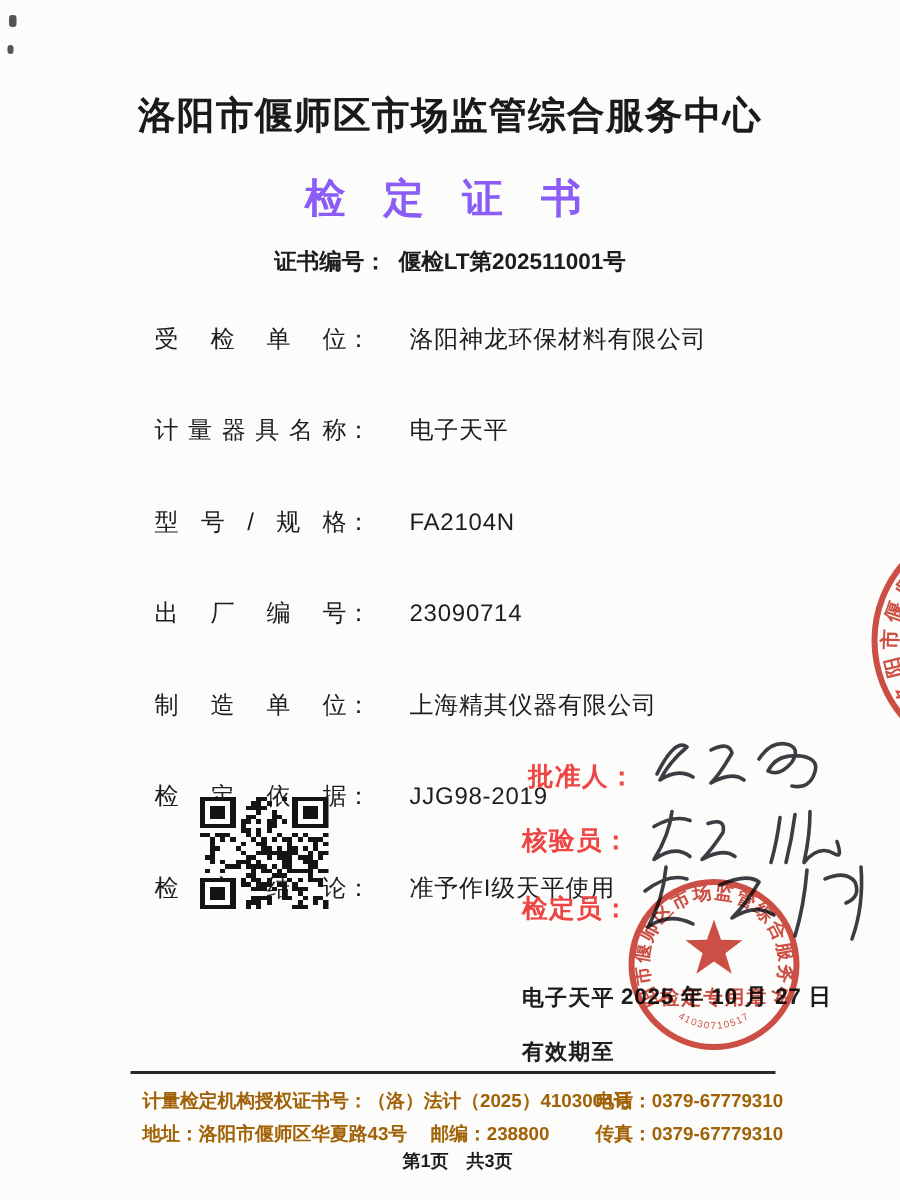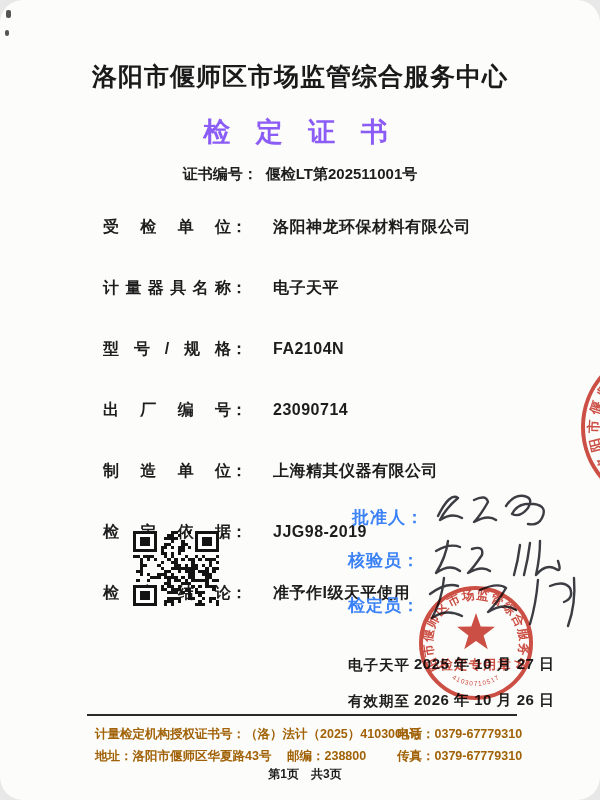--- a/index.html
+++ b/index.html
@@ -1,44 +1,43 @@
 <!DOCTYPE html>
 <html style="--seal-color: #c8372b; --ink-color: #2b2b33;"><head>
 <meta charset="utf-8">
 <style>
   html,body{margin:0;padding:0;background:#e8e8e8;}
   .page{
     position:relative;width:600px;height:800px;margin:0 auto;
     background:#fcfcfa;overflow:hidden;
     font-family:"Liberation Sans","DejaVu Sans",sans-serif;
     color:#1d1d1d;
-    border-radius:23px;
   }
   .abs{position:absolute;}
   .org-name{
     top:60px;left:0;width:600px;text-align:center;
     font-size:25px;font-weight:700;letter-spacing:1px;color:#1a1a1a;
   }
   .doc-title{
     top:114px;left:0;width:600px;text-align:center;
     font-size:27px;font-weight:700;letter-spacing:9px;color:#8b5cf6;
   }
   .cert-no{
     top:165px;left:0;width:600px;text-align:center;
     font-size:15px;font-weight:700;
   }
   .cert-no .val{margin-left:8px;}
   .fields{top:219px;left:103px;}
   .frow{display:flex;align-items:center;height:16px;margin-bottom:11.6px;
-        font-size:16px;font-weight:700;line-height:16px;}
+        font-size:16px;font-weight:400;line-height:16px;}
   .frow.gap{margin-bottom:13.5px;margin-top:45px;}
   .flabel{display:inline-block;width:128px;text-align:justify;text-align-last:justify;}
   .fcolon{display:inline-block;}
   .fvalue{margin-left:26px;white-space:nowrap;letter-spacing:0.5px;}
-  .sig-label{font-size:17px;font-weight:700;letter-spacing:1px;color:#3b82f6;}
+  .sig-label{font-size:17px;font-weight:700;letter-spacing:1px;color:#ef4444;}
   .sig-svg path{fill:none;stroke:var(--ink-color,#2b2b33);stroke-width:2.4;
                 stroke-linecap:round;stroke-linejoin:round;opacity:.92;}
   .date-label{font-size:14.5px;font-weight:700;letter-spacing:1px;}
   .date-value{font-size:15px;font-weight:700;letter-spacing:0.5px;}
   .divider{background:#2a2a2a;height:2px;}
   .foot{font-size:12.5px;font-weight:700;white-space:nowrap;color:#a16207;}
   .page-info{top:766px;left:0;width:610px;text-align:center;
              font-size:12px;font-weight:700;}
   .qr{line-height:0;}
   .seal-svg{mix-blend-mode:multiply;opacity:.88;}
@@ -313,21 +312,20 @@
         <rect x="19" y="1" width="5" height="5" fill="#fff"></rect>
         <rect x="20" y="2" width="3" height="3" fill="#141414"></rect>
         <rect x="0" y="18" width="7" height="7" fill="#141414"></rect>
         <rect x="1" y="19" width="5" height="5" fill="#fff"></rect>
         <rect x="2" y="20" width="3" height="3" fill="#141414"></rect>
       </svg></div>
 
   <div class="abs date-label" style="left:348px;top:656px;">电子天平</div>
   <div class="abs date-value" style="left:414px;top:655px;">2025 年 10 月 27 日</div>
   <div class="abs date-label" style="left:348px;top:692px;">有效期至</div>
-  <div class="abs date-value" style="left:414px;top:691px;">2026 年 10 月 26 日</div>
 
   <svg class="abs seal-svg" style="left:571px;top:337px;" width="180" height="180" viewBox="-90 -90 180 180">
     <circle r="78" class="seal-stroke" stroke-width="4"></circle>
     <path id="arcSide" d="M -51.6 36.2 A 63 63 0 1 1 51.6 36.2" fill="none"></path>
     <text font-size="13.5" letter-spacing="4" font-weight="700" class="seal-fill">
       <textPath href="#arcSide" startOffset="50%" text-anchor="middle">洛阳市偃师区市场监管综合服务中心</textPath>
     </text>
   </svg>
 
   <svg class="abs seal-svg" style="left:396px;top:563px;" width="160" height="160" viewBox="-80 -80 160 160">

